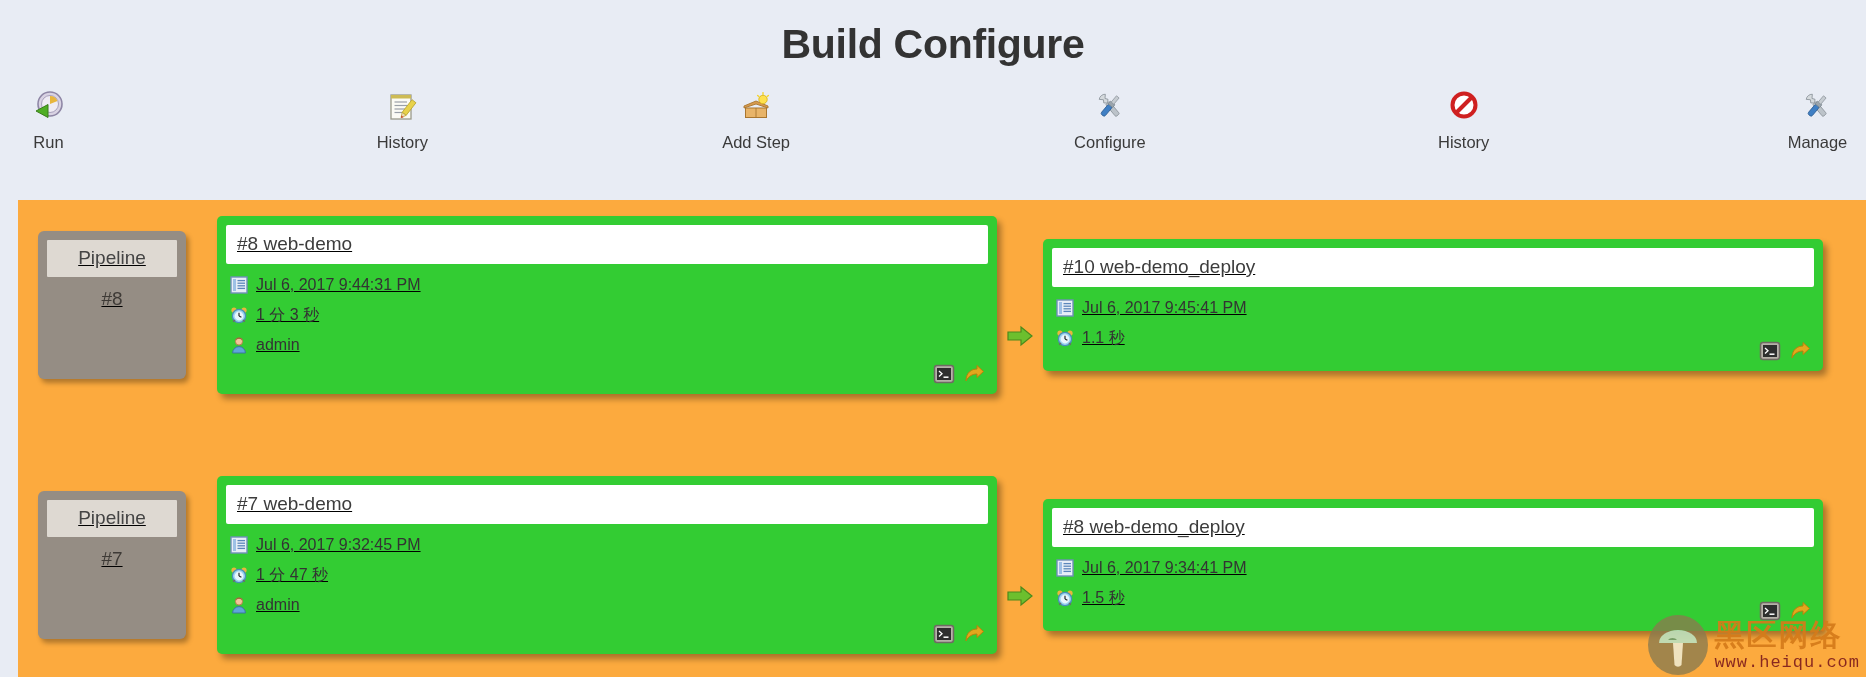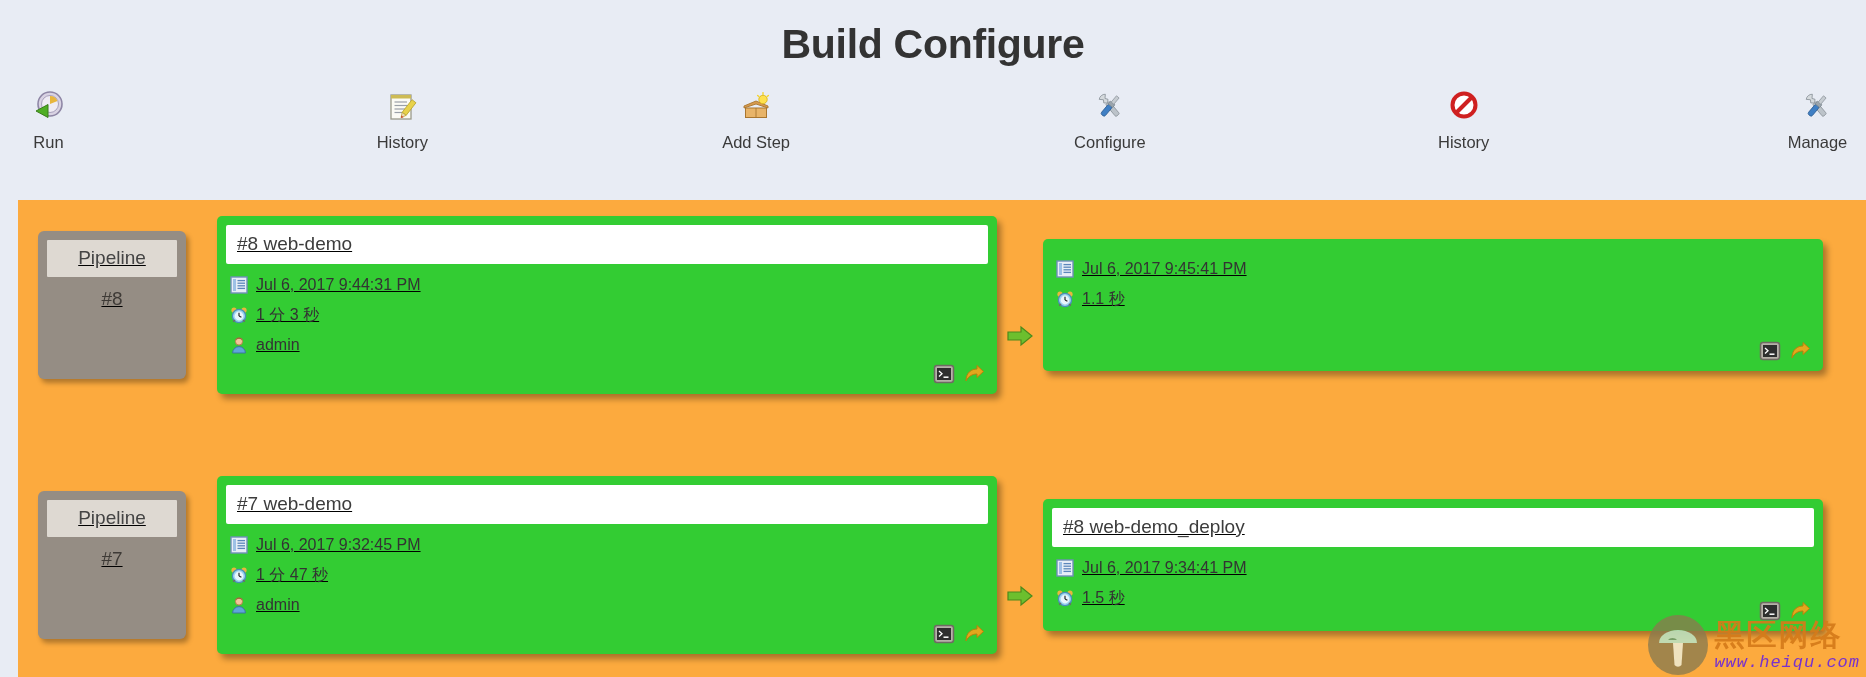--- a/index.html
+++ b/index.html
@@ -152,21 +152,21 @@
     right: 6px;
     bottom: 0px;
     display: flex;
     align-items: center;
     pointer-events: none;
     opacity: 0.92;
   }
   .wm-logo { width: 64px; height: 64px; flex: 0 0 auto; }
   .wm-text { margin-left: 4px; display: flex; flex-direction: column; line-height: 1; }
   .wm-cn { font-size: 30px; font-weight: bold; color: #d57b1a; letter-spacing: 2px; }
-  .wm-url { font-size: 17px; color: #6d28d9; letter-spacing: 1px; margin-top: 4px; font-family: "Liberation Mono", monospace; font-style: italic; }
+  .wm-url { font-size: 17px; color: #7f1d1d; letter-spacing: 1px; margin-top: 4px; font-family: "Liberation Mono", monospace; }
 </style>
 </head>
 <body>
 
 <div class="page">
 
   <div class="header">
     <div class="page-title">Build Configure</div>
 
     <div class="toolbar">
@@ -338,20 +338,21 @@
         </div>
       </div>
 
       <div class="connector">
         <svg viewBox="0 0 26 26">
           <path d="M1 9 L14 9 L14 4 L25 13 L14 22 L14 17 L1 17 Z" fill="#6cbf2e" stroke="#4a8a1d" stroke-width="1.2"></path>
         </svg>
       </div>
 
       <div class="card col2">
+        <div class="card-title">#10 web-demo_deploy</div>
         <div class="card-rows">
           <div class="card-row">
             <span class="ricon">
               <svg viewBox="0 0 18 18" width="18" height="18">
                 <rect x="1" y="1" width="16" height="16" fill="#e7eef7" stroke="#6f8fb8" stroke-width="1.4"></rect>
                 <rect x="3" y="3" width="3" height="12" fill="#9cc0e6"></rect>
                 <g stroke="#5b86bb" stroke-width="1.3">
                   <line x1="7.5" y1="4.6" x2="15" y2="4.6"></line>
                   <line x1="7.5" y1="7.2" x2="15" y2="7.2"></line>
                   <line x1="7.5" y1="9.8" x2="15" y2="9.8"></line>

